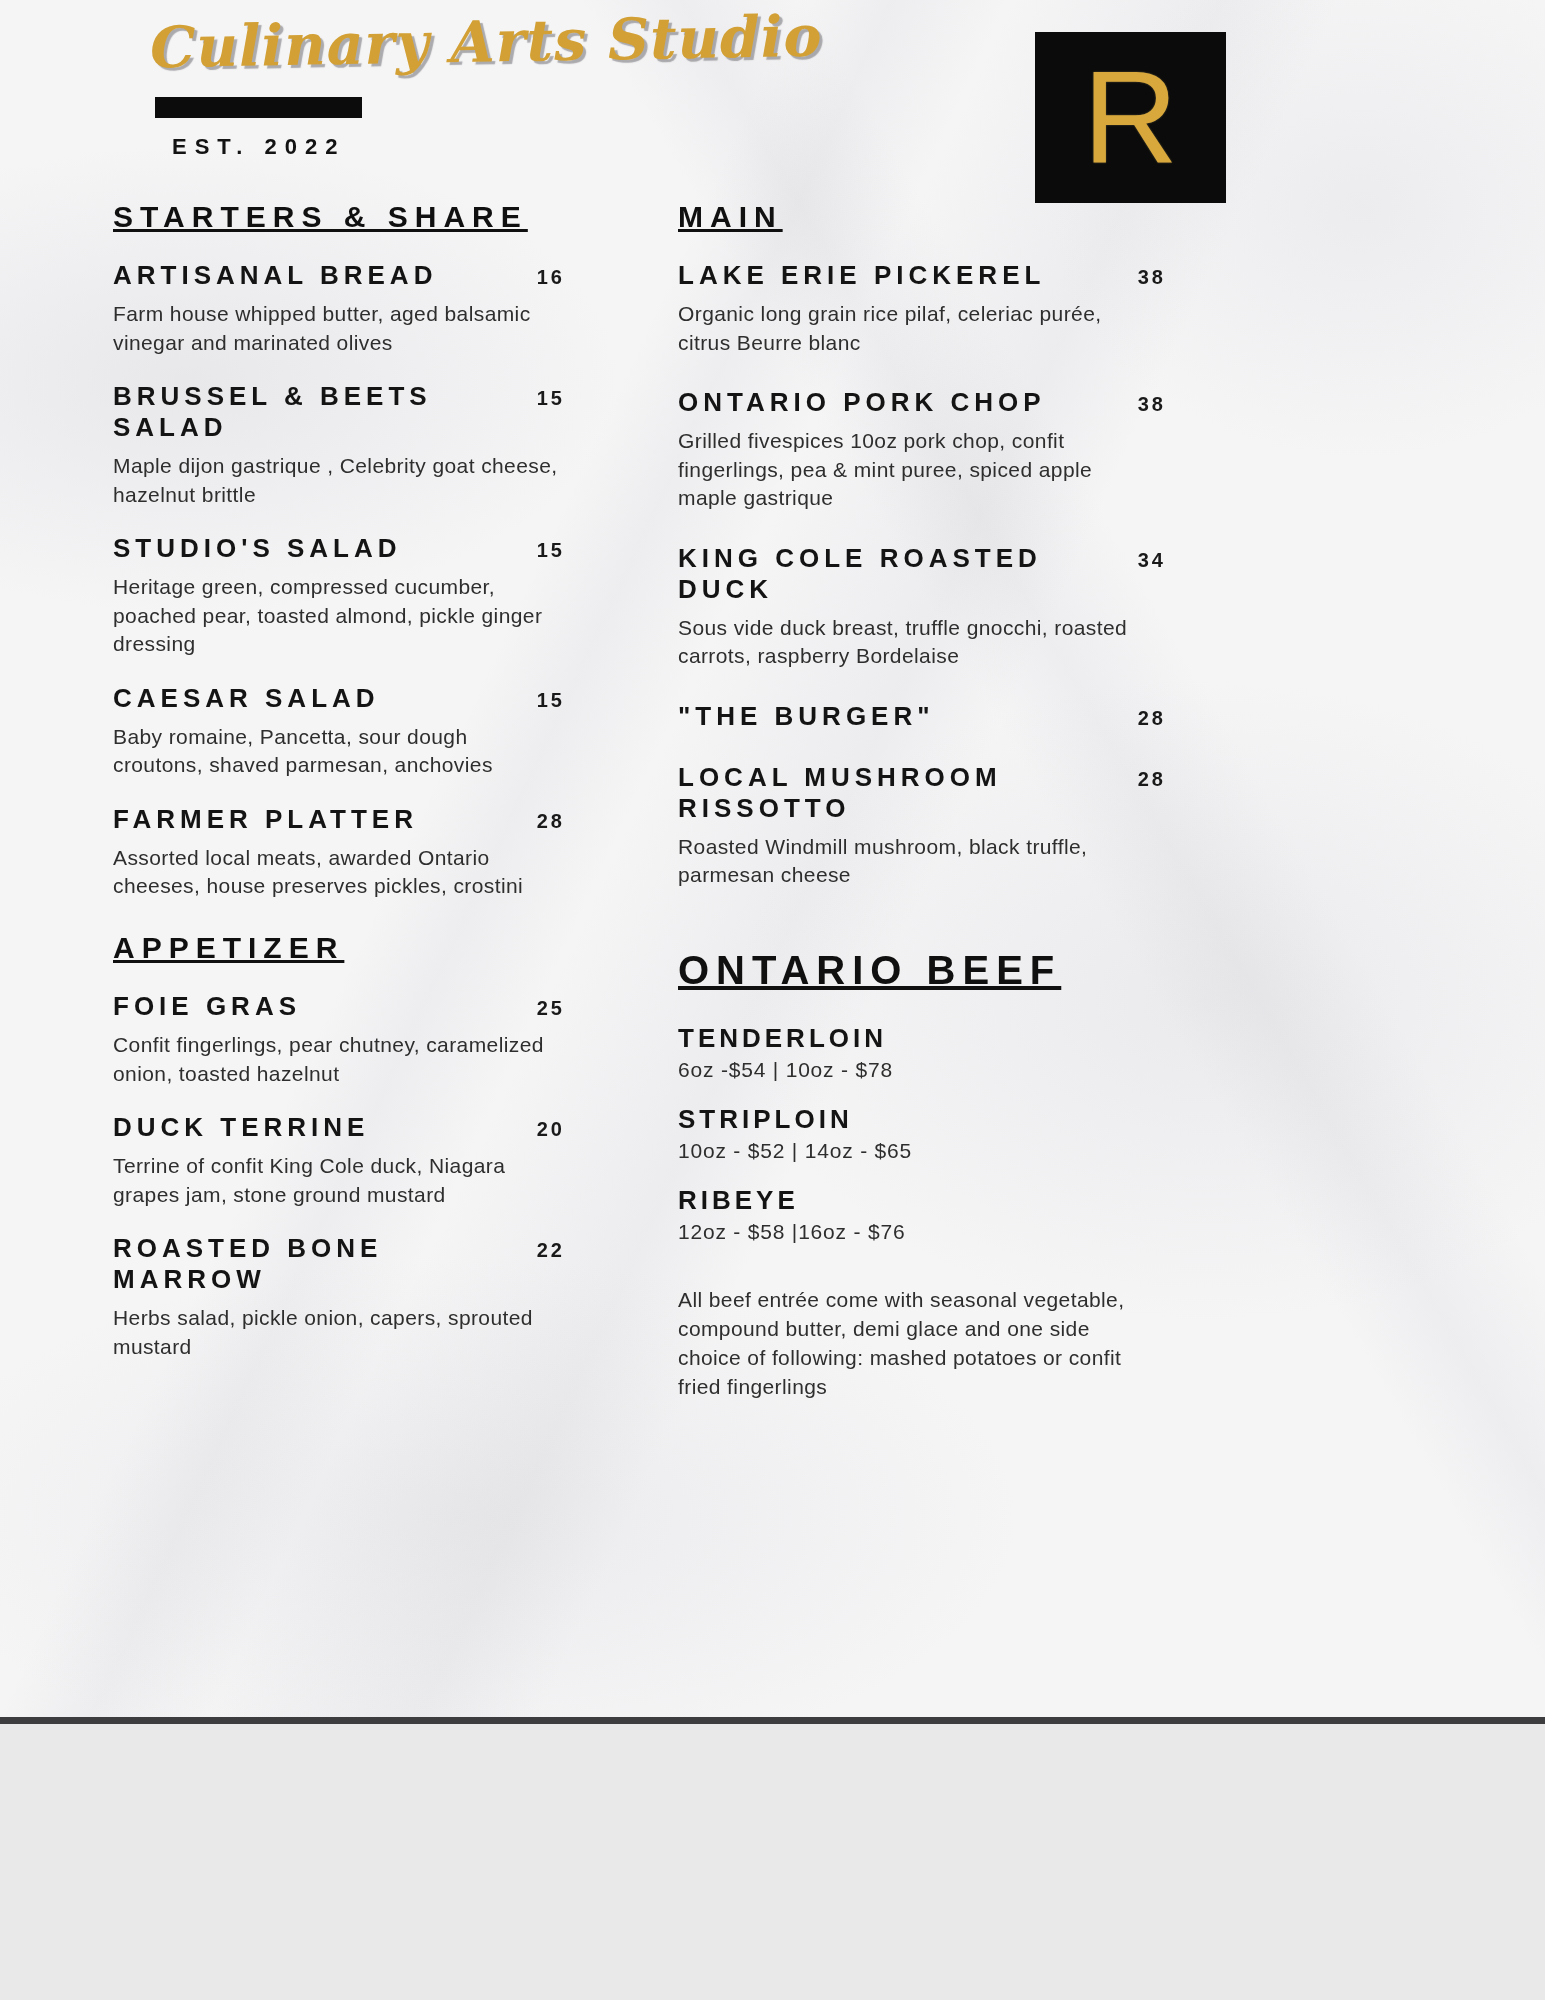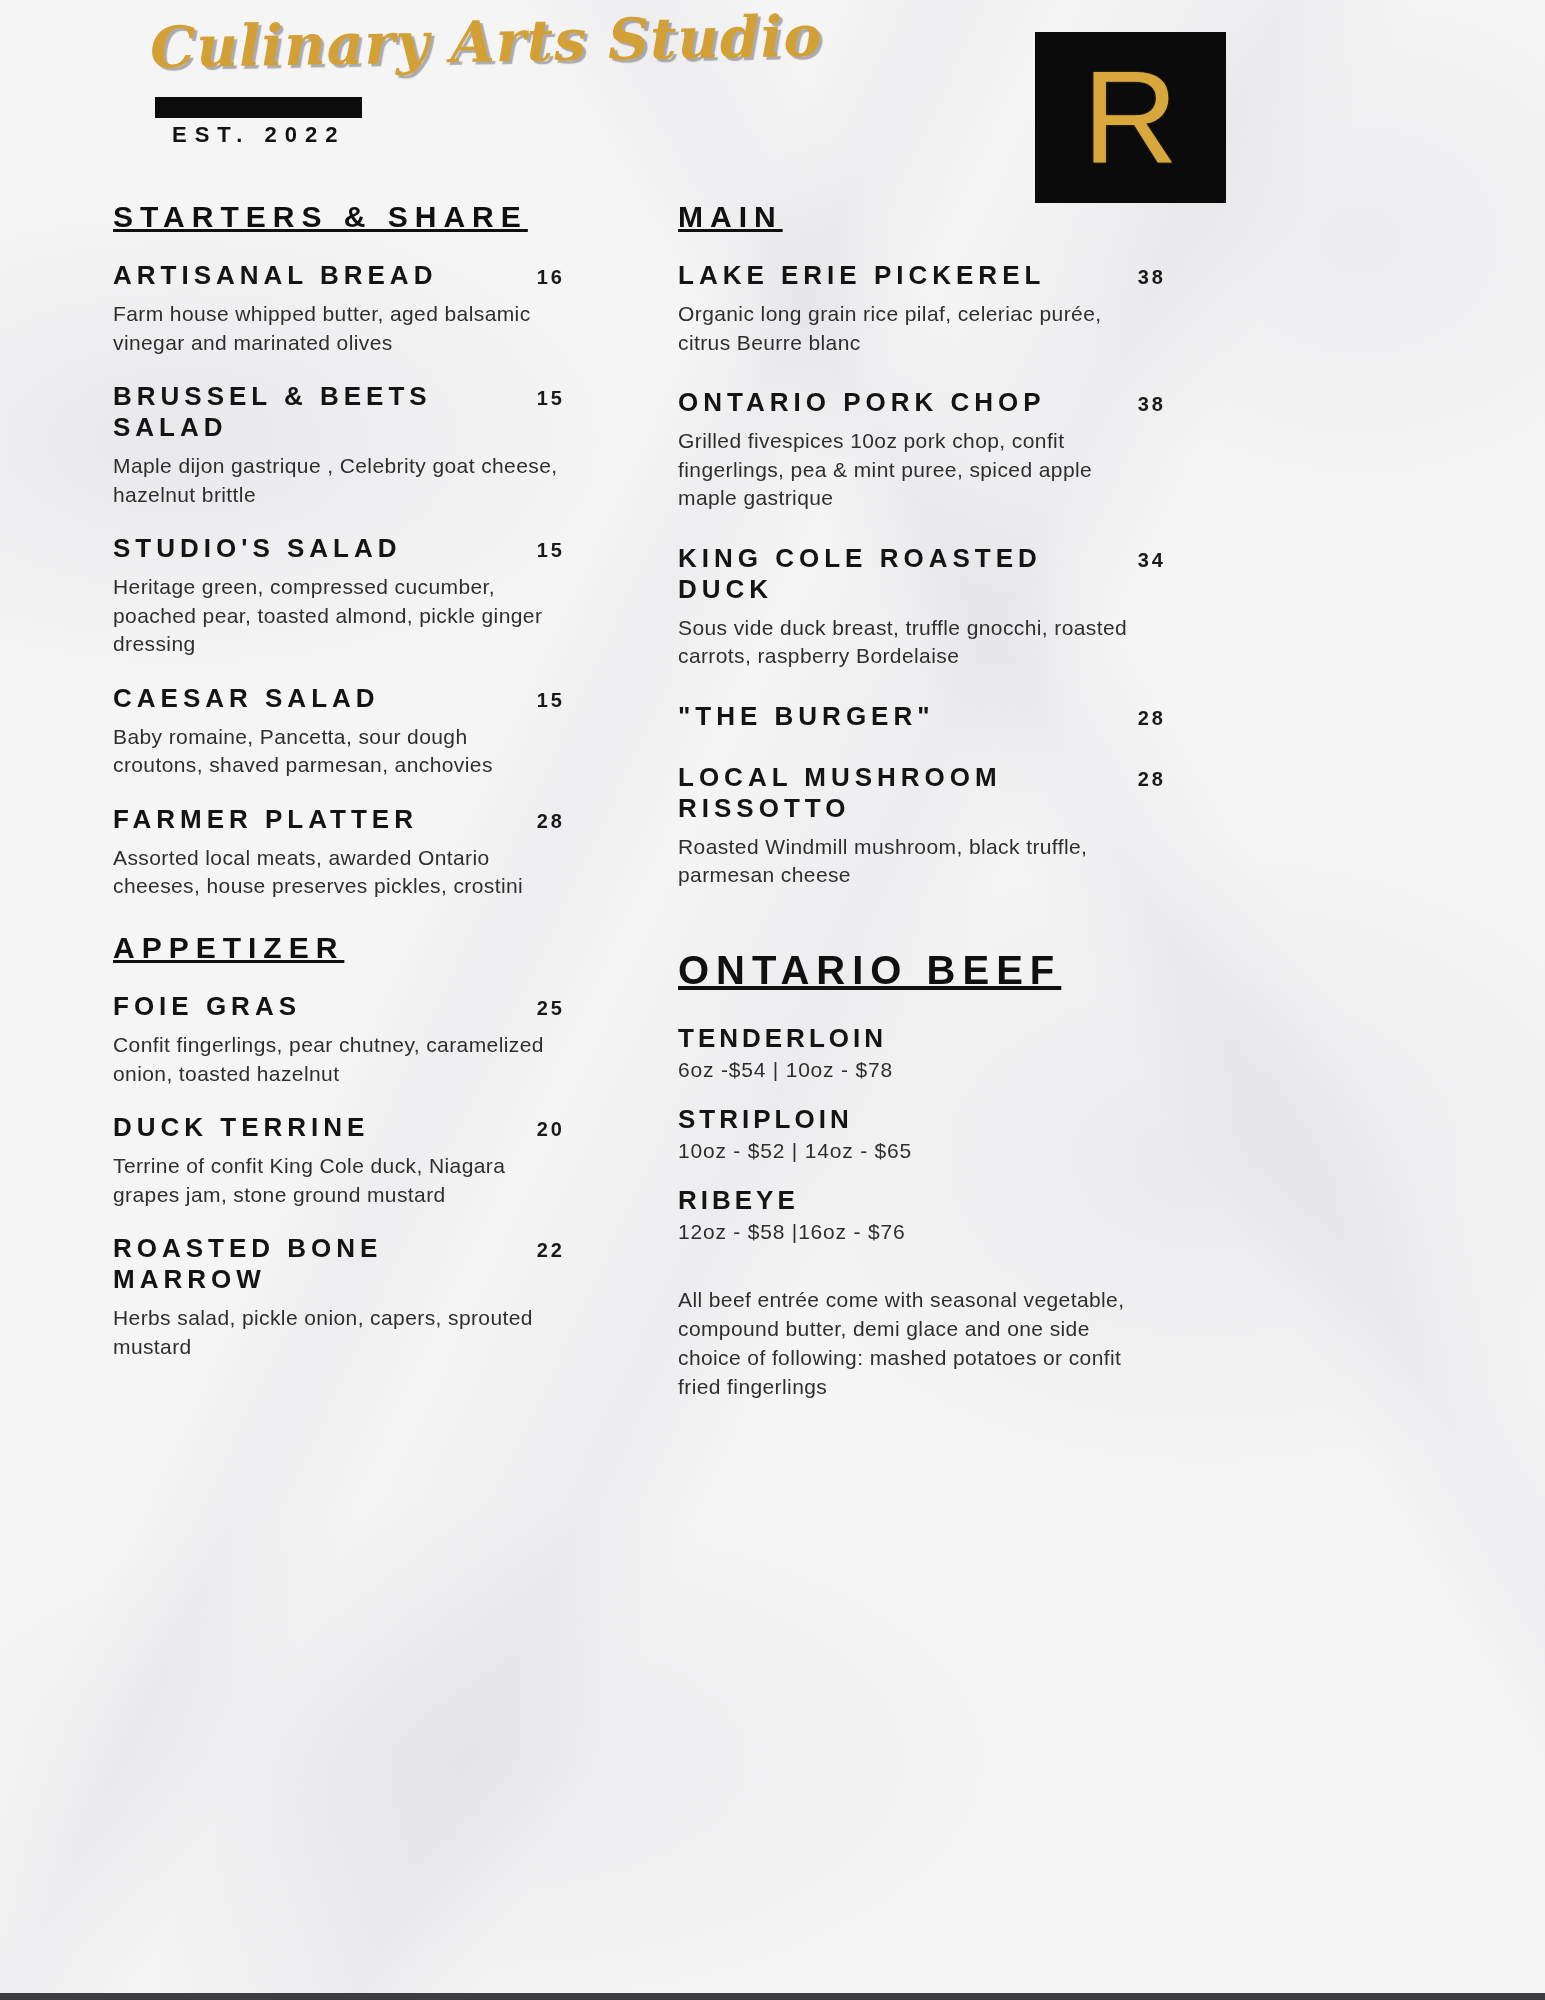--- a/index.html
+++ b/index.html
@@ -1,38 +1,38 @@
 <!DOCTYPE html>
 <html><head>
 <meta charset="utf-8">
 <style>
   html,body{margin:0;padding:0;}
   body{font-family:"Liberation Sans", sans-serif; background:#e9e9ea;}
   .page{
-    position:relative; width:1545px; height:2000px; overflow:hidden;
+    position:relative; width:1545px; height:1724px; overflow:hidden;
     background-color:#f5f5f6;
     background-image:
       radial-gradient(ellipse 700px 380px at 12% 22%, rgba(198,198,205,.28), transparent 62%),
       radial-gradient(ellipse 520px 420px at 88% 12%, rgba(205,205,212,.22), transparent 60%),
       radial-gradient(ellipse 760px 520px at 78% 58%, rgba(192,192,200,.20), transparent 62%),
       radial-gradient(ellipse 900px 420px at 30% 88%, rgba(200,200,207,.22), transparent 62%),
       linear-gradient(115deg, transparent 34%, rgba(170,170,180,.10) 38%, transparent 43%, rgba(175,175,185,.12) 52%, transparent 57%),
       linear-gradient(60deg, transparent 62%, rgba(170,170,182,.10) 66%, transparent 71%);
   }
   
   .brand-script{
     position:absolute; left:150px; top:8px; width:620px;
     font-family:"DejaVu Serif", serif; font-style:italic; font-weight:bold;
     font-size:57px; letter-spacing:1px; color:#d2a035;
     text-shadow:3px 3px 1px rgba(110,110,115,.55);
     transform:rotate(-1deg); white-space:nowrap;
   }
   .brand-bar{position:absolute; left:155px; top:97px; width:207px; height:21px; background:#0c0c0c;}
   .brand-est{
-    position:absolute; left:172px; top:122px;
+    position:absolute; left:172px; top:134px;
     font-size:22px; font-weight:bold; letter-spacing:8px; color:#131313;
   }
   .logo{
     position:absolute; left:1035px; top:32px; width:191px; height:171px;
     background:#0b0b0b; display:flex; align-items:center; justify-content:center;
   }
   .logo-letter{
     font-family:"Liberation Sans", sans-serif; font-weight:400;
     font-size:132px; line-height:1; color:#d8a83c;
     text-shadow:0 0 2px rgba(255,220,130,.35);

